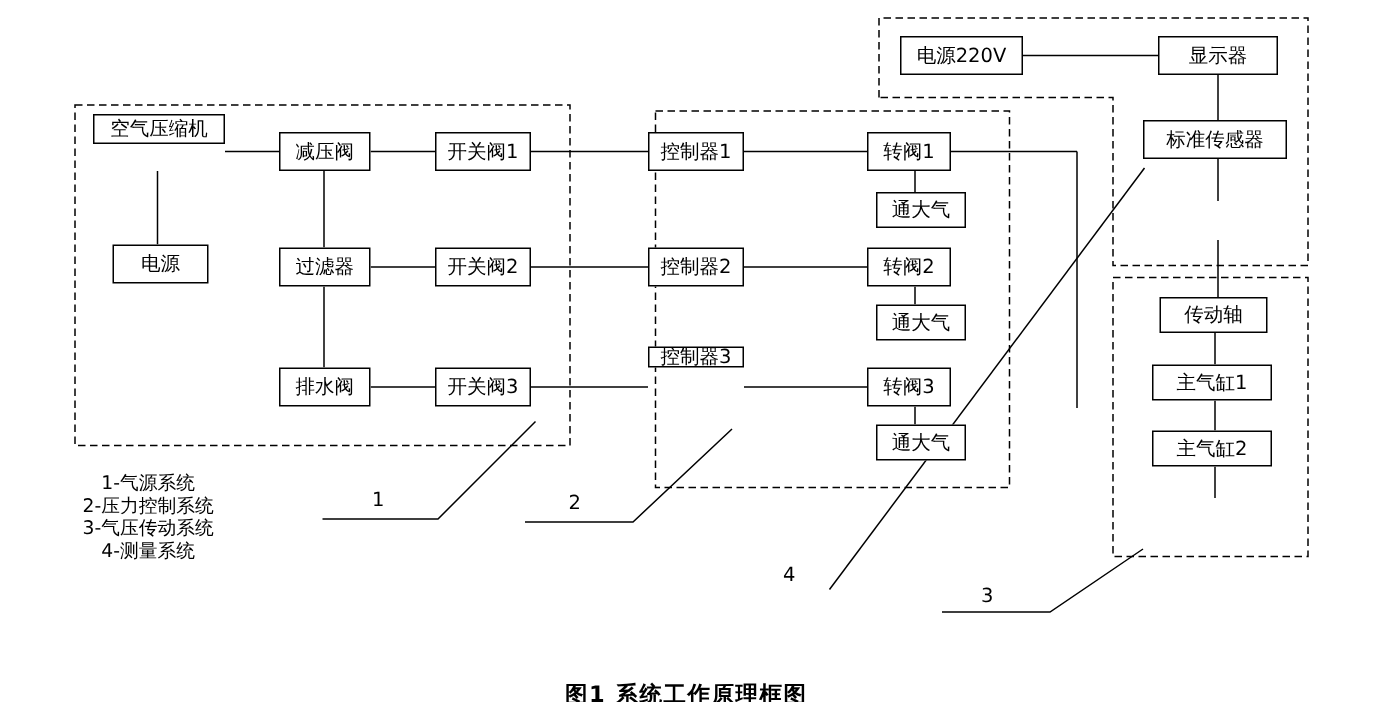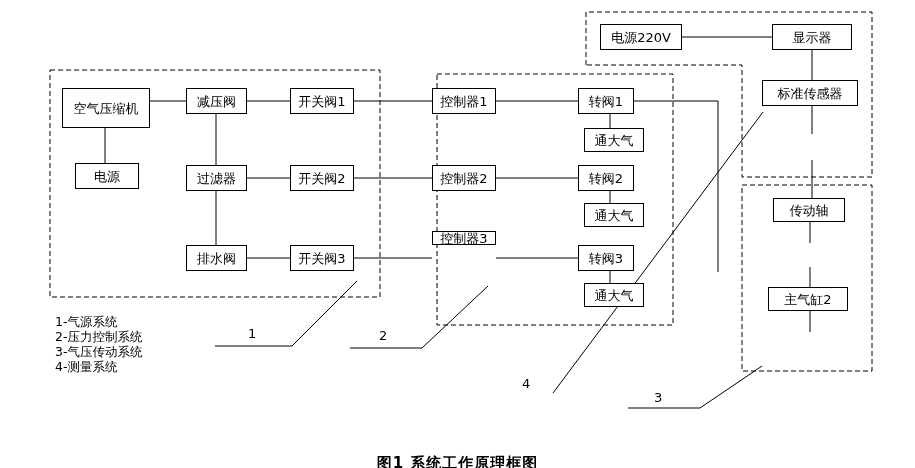--- a/index.html
+++ b/index.html
@@ -6,21 +6,21 @@
   .canvas{
     position:relative;width:915px;height:468px;background:#fff;
     font-family:"DejaVu Sans","Liberation Sans",sans-serif;color:#000;overflow:hidden;
   }
   .layer{position:absolute;left:0;top:0;}
   .node{
     position:absolute;border:1px solid #000;background:#fff;box-sizing:border-box;
     display:flex;align-items:center;justify-content:center;
     font-size:13px;line-height:1;white-space:nowrap;z-index:2;
   }
-  .legend{position:absolute;left:55px;top:314px;font-size:12.5px;line-height:15px;z-index:2;}
+  .legend{position:absolute;left:55px;top:314px;font-size:12.5px;line-height:15px;z-index:2;text-align:center;}
   .callout{position:absolute;font-size:13px;z-index:2;}
   .caption{
     position:absolute;left:0;top:430px;width:915px;text-align:center;
     font-size:15px;font-weight:bold;letter-spacing:1px;z-index:2;margin-top:24px;
   }
   svg line, svg polyline, svg path, svg rect{stroke:#000;fill:none;}
 </style>
 </head>
 <body>
 
@@ -64,21 +64,21 @@
     </g>
 
     <g stroke-width="1">
       <polyline points="215,346 292,346 357,281"></polyline>
       <polyline points="350,348 422,348 488,286"></polyline>
       <polyline points="628,408 700,408 762,366"></polyline>
       <line x1="553" y1="393" x2="763" y2="112"></line>
     </g>
   </svg>
 
-  <div class="node" style="left:62px;top:88px;width:88px;height:40px">空气压缩机</div>
+  <div class="node" style="left:62px;top:76px;width:88px;height:20px">空气压缩机</div>
   <div class="node" style="left:75px;top:163px;width:64px;height:26px">电源</div>
   <div class="node" style="left:186px;top:88px;width:61px;height:26px">减压阀</div>
   <div class="node" style="left:186px;top:165px;width:61px;height:26px">过滤器</div>
   <div class="node" style="left:186px;top:245px;width:61px;height:26px">排水阀</div>
   <div class="node" style="left:290px;top:88px;width:64px;height:26px">开关阀1</div>
   <div class="node" style="left:290px;top:165px;width:64px;height:26px">开关阀2</div>
   <div class="node" style="left:290px;top:245px;width:64px;height:26px">开关阀3</div>
 
   <div class="node" style="left:432px;top:88px;width:64px;height:26px">控制器1</div>
   <div class="node" style="left:432px;top:165px;width:64px;height:26px">控制器2</div>
@@ -88,20 +88,21 @@
   <div class="node" style="left:578px;top:245px;width:56px;height:26px">转阀3</div>
   <div class="node" style="left:584px;top:128px;width:60px;height:24px">通大气</div>
   <div class="node" style="left:584px;top:203px;width:60px;height:24px">通大气</div>
   <div class="node" style="left:584px;top:283px;width:60px;height:24px">通大气</div>
 
   <div class="node" style="left:600px;top:24px;width:82px;height:26px">电源220V</div>
   <div class="node" style="left:772px;top:24px;width:80px;height:26px">显示器</div>
   <div class="node" style="left:762px;top:80px;width:96px;height:26px">标准传感器</div>
 
   <div class="node" style="left:773px;top:198px;width:72px;height:24px">传动轴</div>
+  <div class="node" style="left:768px;top:243px;width:80px;height:24px">主气缸1</div>
   <div class="node" style="left:768px;top:287px;width:80px;height:24px">主气缸2</div>
 
   <div class="legend">
     <div>1-气源系统</div>
     <div>2-压力控制系统</div>
     <div>3-气压传动系统</div>
     <div>4-测量系统</div>
   </div>
 
   <div class="callout" style="left:248px;top:326px">1</div>

